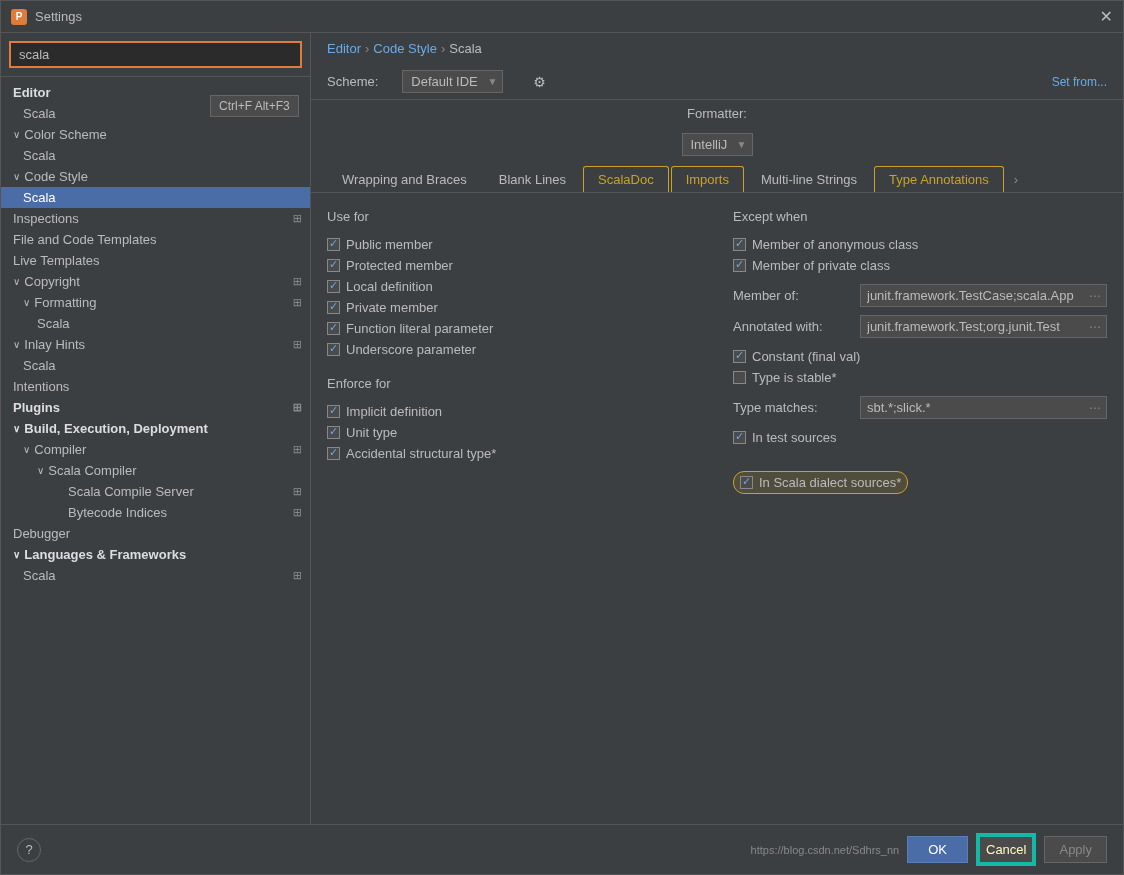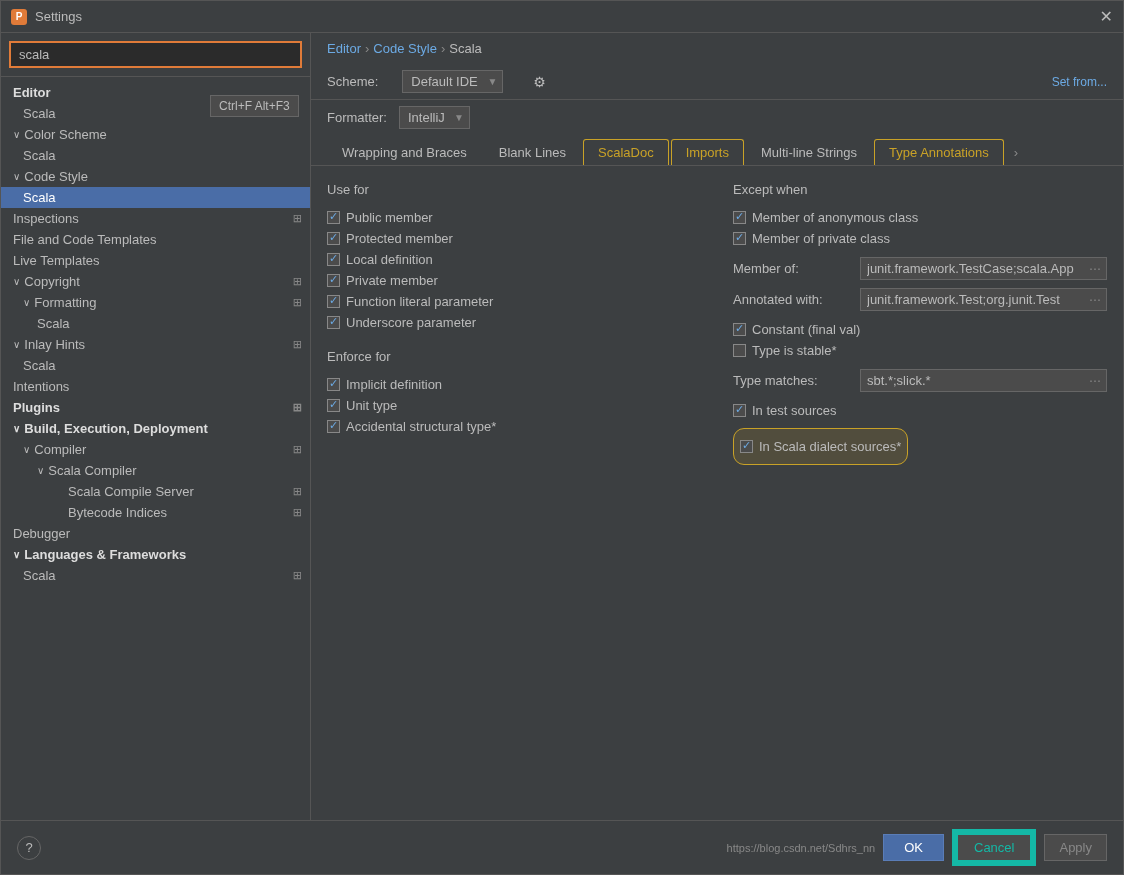--- a/index.html
+++ b/index.html
@@ -39,21 +39,21 @@
     .breadcrumb-link { color: #6caae4; cursor: pointer; }
 
     .toolbar-row { padding: 6px 16px; display: flex; align-items: center; gap: 24px; border-bottom: 1px solid #555; }
     .toolbar-label { color: #bbbbbb; }
     .scheme-select { background: #4b4b4b; border: 1px solid #666; color: #bbbbbb; padding: 3px 24px 3px 8px; font-size: 13px; appearance: none; cursor: pointer; position: relative; }
     .scheme-select-wrap { position: relative; display: inline-flex; align-items: center; }
     .scheme-select-wrap::after { content: '▼'; position: absolute; right: 6px; font-size: 10px; color: #888; pointer-events: none; }
     .gear-btn { background: none; border: none; color: #bbbbbb; font-size: 14px; cursor: pointer; padding: 2px 6px; }
     .set-from-link { color: #6caae4; cursor: pointer; margin-left: auto; font-size: 12px; }
 
-    .formatter-row { padding: 6px 16px; display: flex; align-items: center; gap: 12px; }
+    .formatter-row { padding: 6px 16px; display: flex; align-items: center; gap: 12px; flex-direction: column; }
     .formatter-label { color: #bbbbbb; }
     .formatter-select-wrap { position: relative; display: inline-flex; align-items: center; }
     .formatter-select { background: #4b4b4b; border: 1px solid #666; color: #bbbbbb; padding: 3px 24px 3px 8px; font-size: 13px; appearance: none; cursor: pointer; }
     .formatter-select-wrap::after { content: '▼'; position: absolute; right: 6px; font-size: 10px; color: #888; pointer-events: none; }
 
     .tabs-row { padding: 4px 16px 0; display: flex; align-items: flex-end; gap: 2px; border-bottom: 1px solid #555; overflow: hidden; }
     .tab { padding: 5px 14px; cursor: pointer; border: 1px solid transparent; border-bottom: none; color: #bbbbbb; font-size: 13px; border-radius: 3px 3px 0 0; }
     .tab.active { border-color: #c9a227; color: #c9a227; background: #3c3f41; }
     .tab-more { padding: 5px 8px; cursor: pointer; color: #888; }
 
@@ -68,31 +68,31 @@
     .checkbox-row label { color: #bbbbbb; cursor: pointer; font-size: 13px; }
     .cb { width: 13px; height: 13px; appearance: none; background: #4b4b4b; border: 1px solid #888; cursor: pointer; position: relative; flex-shrink: 0; }
     .cb:checked::after { content: '✓'; position: absolute; top: -2px; left: 1px; font-size: 11px; color: #6caae4; }
 
     .field-row { display: flex; align-items: center; gap: 17px; margin: 8px 0; }
     .field-label { color: #bbbbbb; font-size: 13px; white-space: nowrap; min-width: 110px; }
     .field-input-wrap { flex: 1; position: relative; display: flex; align-items: center; }
     .field-input { background: #4b4b4b; border: 1px solid #666; color: #bbbbbb; padding: 3px 24px 3px 6px; font-size: 13px; width: 100%; }
     .field-btn { position: absolute; right: 2px; background: none; border: none; color: #888; cursor: pointer; font-size: 12px; padding: 2px 4px; }
 
-    .highlighted-row { background: rgba(201, 162, 39, 0.15); border: 1px solid #c9a227; border-radius: 11px; padding: 10px 6px; display: inline-flex; align-items: center; gap: 6px; margin: 3px 0; }
+    .highlighted-row { background: rgba(201, 162, 39, 0.15); border: 1px solid #c9a227; border-radius: 11px; padding: 3px 6px; display: inline-flex; align-items: center; gap: 6px; margin: 19px 0; }
     .highlighted-row label { color: #bbbbbb; cursor: pointer; font-size: 13px; }
 
     .enforce-section { margin-top: 16px; }
 
     
     .bottom-bar { padding: 8px 16px; display: flex; align-items: center; justify-content: space-between; border-top: 1px solid #555; background: #3c3f41; }
     .help-btn { background: none; border: 1px solid #666; color: #bbbbbb; width: 24px; height: 24px; border-radius: 50%; cursor: pointer; font-size: 13px; display: flex; align-items: center; justify-content: center; }
     .bottom-right { display: flex; gap: 8px; align-items: center; }
     .btn-ok { background: #4a6da7; border: 1px solid #5a7db7; color: white; padding: 5px 20px; cursor: pointer; font-size: 13px; }
-    .btn-cancel { background: #4b4b4b; border: 6px solid #14b8a6; color: #14b8a6; padding: 5px 16px; cursor: pointer; font-size: 13px; }
+    .btn-cancel { background: #4b4b4b; border: 4px solid #14b8a6; color: #fef9c3; padding: 5px 6px; cursor: pointer; font-size: 13px; }
     .btn-apply { background: #4b4b4b; border: 1px solid #666; color: #888; padding: 5px 14px; cursor: pointer; font-size: 13px; }
     .watermark { font-size: 11px; color: #888; }
 
     .nav-row { display: flex; align-items: center; width: 100%; }
     .nav-label { flex: 1; }
   </style>
 </head>
 <body>
 
 <div class="dialog">

